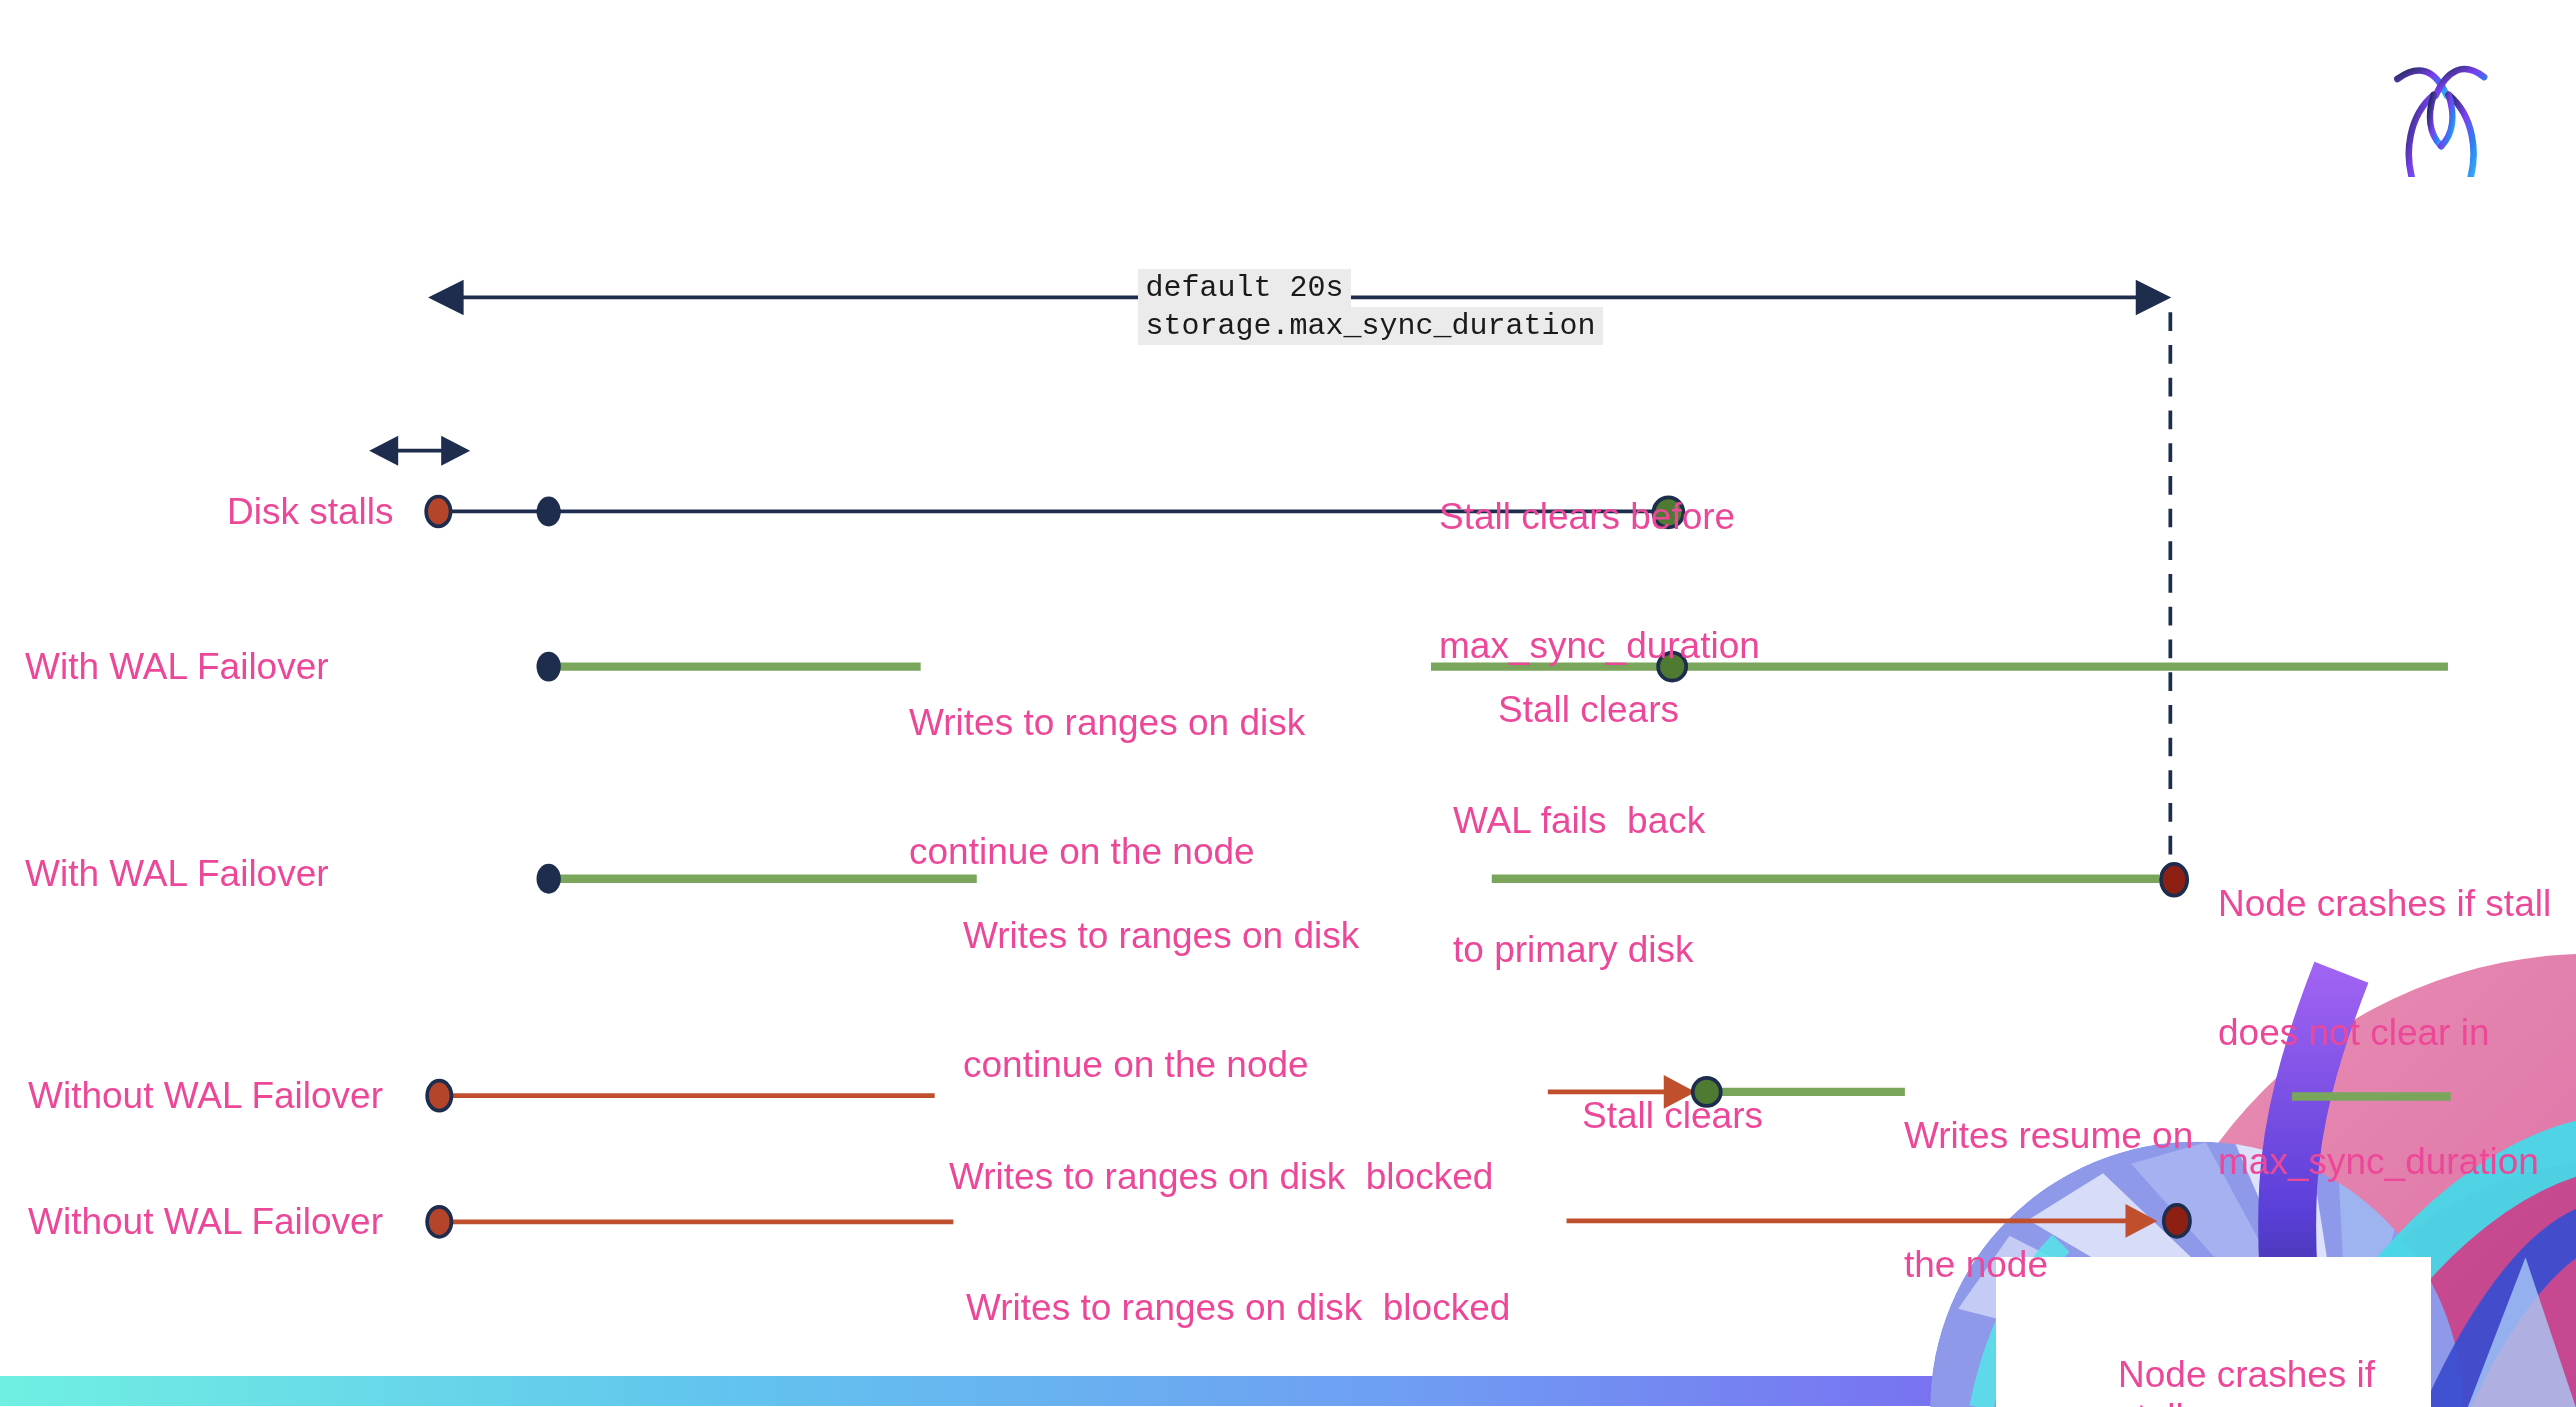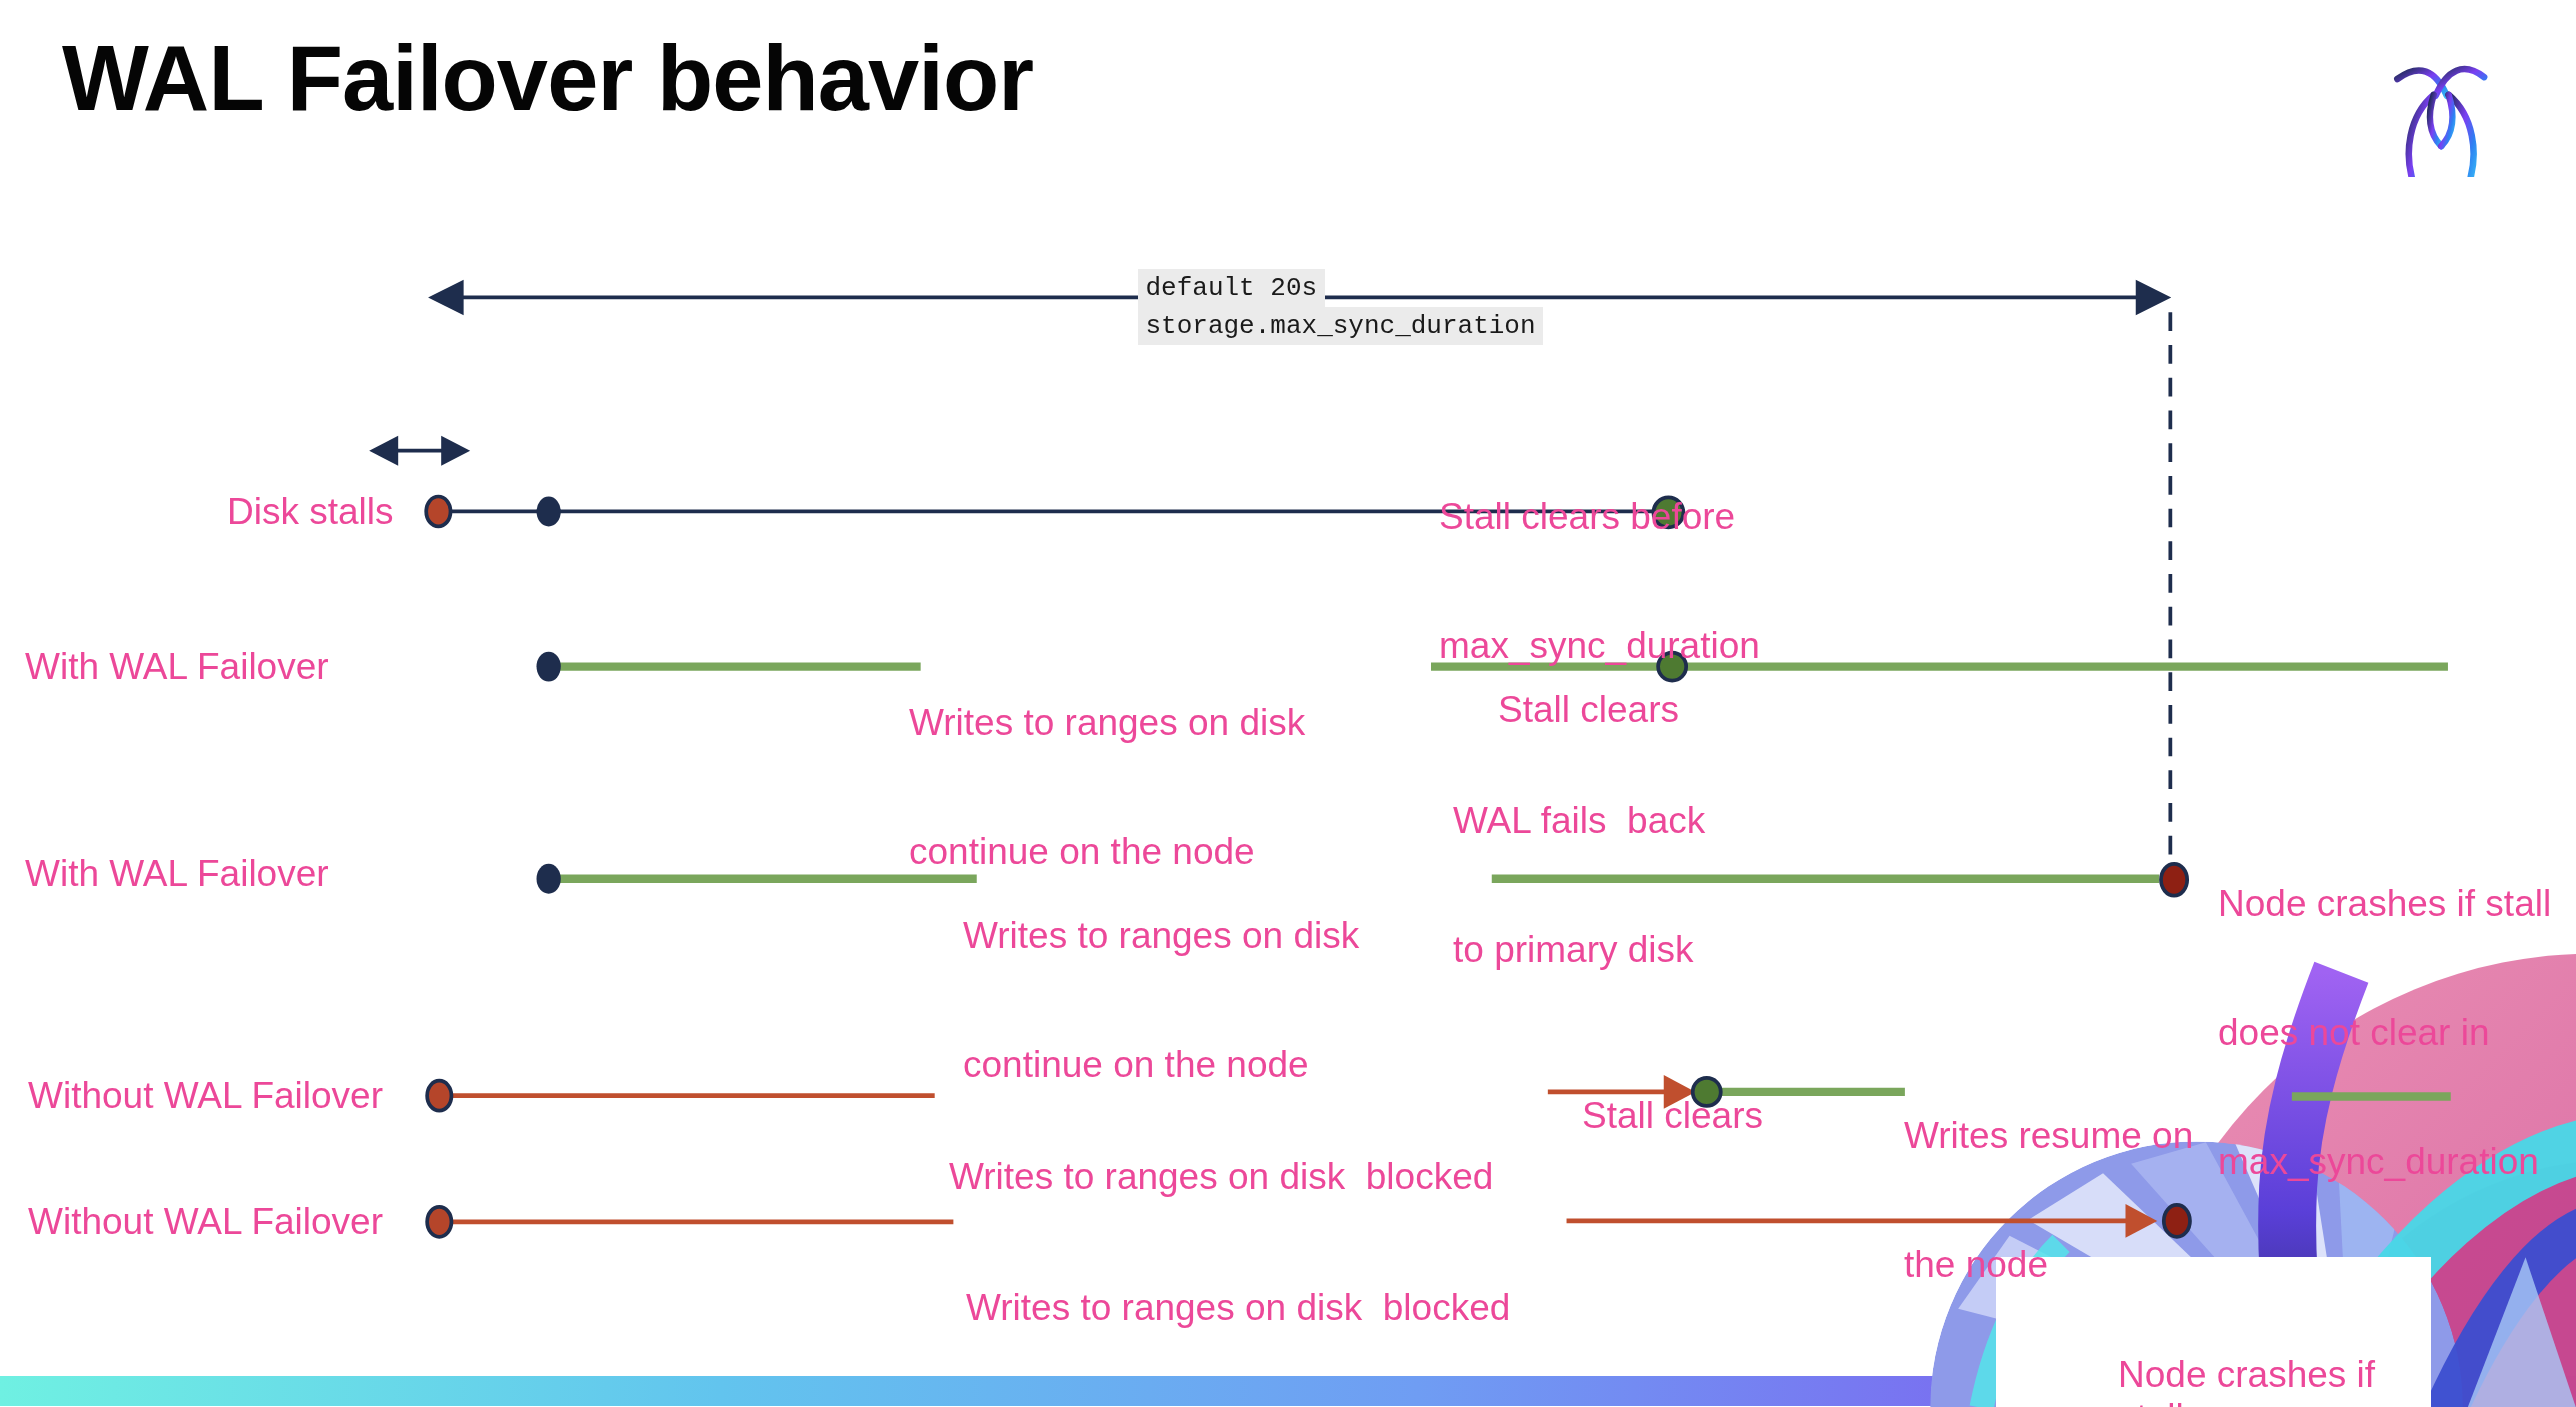--- a/index.html
+++ b/index.html
@@ -3,21 +3,21 @@
 <meta charset="utf-8">
 <style>
   html,body{margin:0;padding:0;background:#fff;}
   .slide{position:relative;width:2576px;height:1408px;background:#ffffff;overflow:hidden;
          font-family:"Liberation Sans",sans-serif;color:#141414;}
   .title{position:absolute;left:62px;top:26px;font-size:92px;font-weight:700;
          letter-spacing:-0.9px;color:#050505;margin:0;}
   .cfg{position:absolute;}
   .cfg-line{display:table;background:#ebebeb;color:#1a1a1a;
             font-family:"Liberation Mono","DejaVu Sans Mono",monospace;
-            font-size:26px;line-height:38px;padding:0 7.5px;white-space:pre;}
+            font-size:30px;line-height:38px;padding:0 7.5px;white-space:pre;}
   .rowlab,.ann{position:absolute;font-size:37px;line-height:43px;color:#ec4899;white-space:pre-wrap;}
   .center{text-align:left;}
   .ln{display:block;}
   .layer{position:absolute;left:0;top:0;}
   .gradbar{position:absolute;left:0;top:1376px;width:2576px;height:30px;
            background:linear-gradient(90deg,#6ff0e2 0%,#62c4ee 28%,#6f9df3 55%,#7b68f0 80%,#8157f0 100%);}
   .crashbox{position:absolute;left:1996px;top:1257px;width:435px;height:150px;background:#ffffff;}
 </style>
 </head>
 <body>
@@ -109,21 +109,20 @@
       <line x1="470" y1="1307" x2="1020" y2="1307" stroke="#c04f2e" stroke-width="5"></line>
       <line x1="1676" y1="1306" x2="2278" y2="1306" stroke="#c04f2e" stroke-width="5"></line>
       <polygon points="2308,1306 2274,1288 2274,1324" fill="#c04f2e"></polygon>
       <ellipse cx="470" cy="1307" rx="13" ry="16" fill="#b5452a" stroke="#1e2d4d" stroke-width="4"></ellipse>
       <ellipse cx="2329" cy="1306" rx="14" ry="17" fill="#8e2013" stroke="#1e2d4d" stroke-width="4"></ellipse>
     </g>
   </svg>
 
   <div class="crashbox"></div>
 
-  <h1 class="title">WAL Failover behavior</h1>
 
   <svg class="layer" style="left:2374px;top:37px;" width="140" height="140" viewBox="0 0 150 150" aria-hidden="true">
     <defs>
       <linearGradient id="logog" x1="0" y1="0" x2="1" y2="1">
         <stop offset="0" stop-color="#1b2a4e"></stop>
           <stop offset="0.45" stop-color="#7a3ff2"></stop>
         <stop offset="0.75" stop-color="#2e7ff2"></stop>
           <stop offset="1" stop-color="#37b6f5"></stop>
       </linearGradient>
     </defs>

